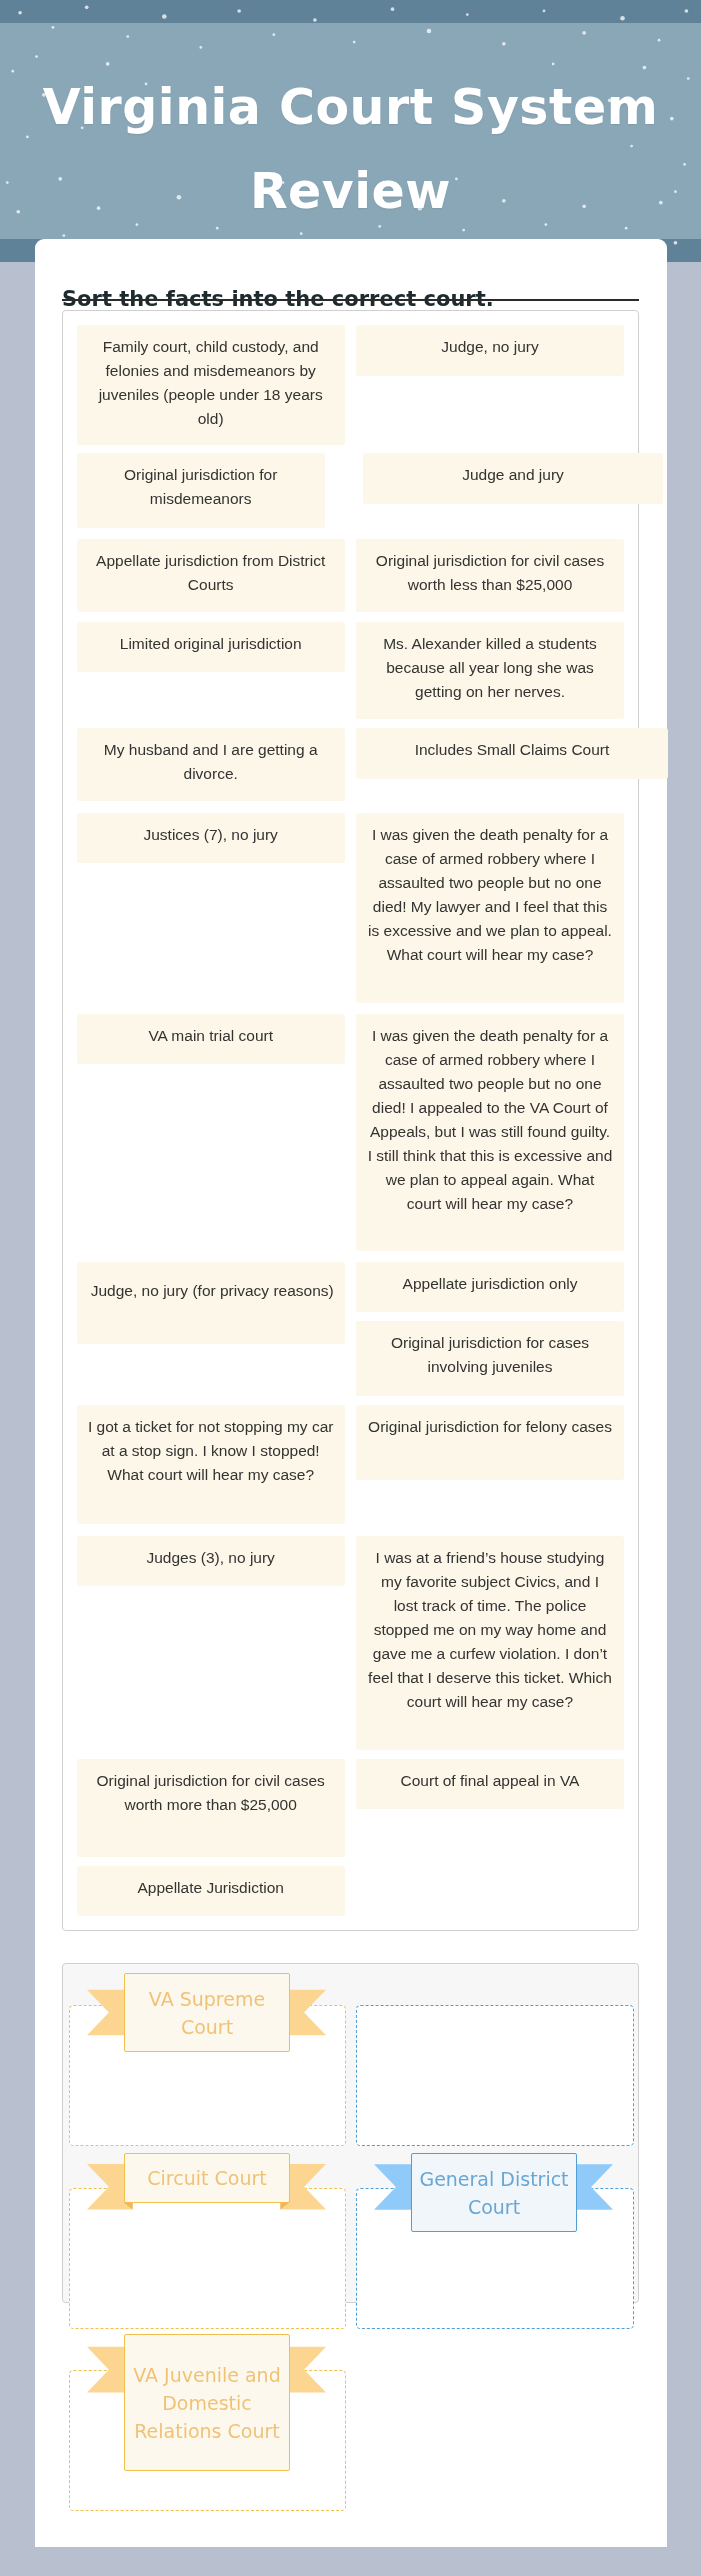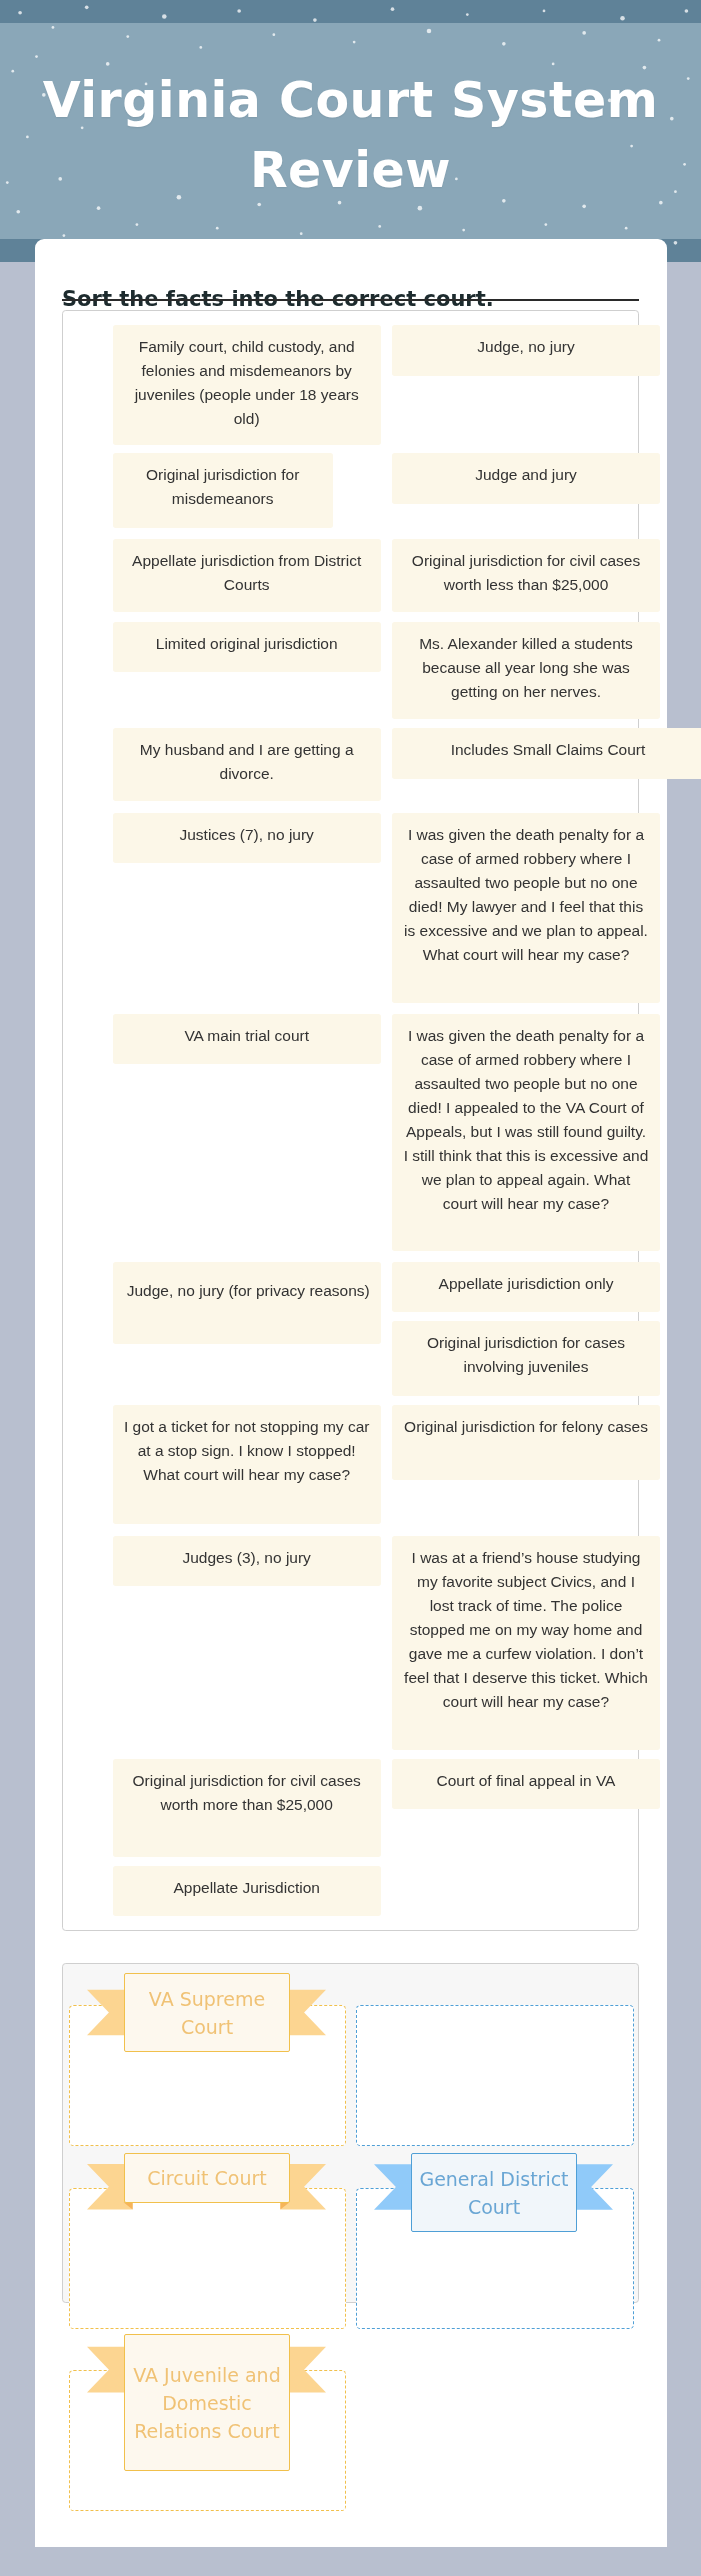--- a/index.html
+++ b/index.html
@@ -18,21 +18,21 @@
   }
   .header-inner {
     position: absolute; left: 0; top: 23px; width: 701px; height: 216px;
     background: #8aa7b8;
   }
   .snow { position: absolute; left: 0; top: 0; width: 701px; height: 262px; }
   .page-title {
     position: absolute; left: 0; top: 66px; width: 701px;
     text-align: center; color: #ffffff;
     font-family: "DejaVu Sans", sans-serif; font-weight: bold;
-    font-size: 49px; line-height: 70px; letter-spacing: 0.5px;
+    font-size: 49px; line-height: 84px; letter-spacing: 0.5px;
     text-shadow: 0 0.9px 1.8px rgba(0,0,0,0.08);
   }
   .card {
     position: absolute; left: 35px; top: 239px; width: 632px; height: 2308px;
     background: #ffffff; border-radius: 9px 9px 0 0;
   }
   .instructions {
     position: absolute; left: 27px; top: 24px; width: 577px;
     font-family: "DejaVu Sans", sans-serif; font-weight: bold;
     font-size: 21px; line-height: 27px; color: #1d2b2e; margin-top: 23px;
@@ -43,21 +43,20 @@
   }
   .items-panel {
     position: absolute; left: 27px; top: 71px; width: 577px; height: 1621px;
     border: 0.9px solid #cfcfcf; border-radius: 3.7px; background: #ffffff;
   }
   .item {
     position: absolute; background: #fcf7e8; border-radius: 2.7px;
     font-family: "Liberation Sans", sans-serif; font-size: 15.5px; line-height: 24px;
     color: #333333; text-align: center; padding: 10px 11px;
     cursor: grab;
-    margin-left: 36px;
   }
   .zones-panel {
     position: absolute; left: 27px; top: 1724px; width: 577px; height: 340px;
     border: 0.9px solid #cfcfcf; border-radius: 3.7px; background: #f7f7f7;
   }
   .zone {
     position: absolute; background: #ffffff; border: 1.8px dashed #f1c04c; border-radius: 4.6px;
   }
   .zone.blue { border-color: #4f9fd6; }
   .ribbon { position: absolute; }
@@ -141,22 +140,22 @@
 </div>
 
 <div class="card">
   <h2 class="instructions">Sort the facts into the correct court.</h2>
   <div class="divider"></div>
 
   <div class="items-panel">
     <div class="item" style="left:13.7px;top:13.7px;width:268px;height:120px;">Family court, child custody, and felonies and misdemeanors by juveniles (people under 18 years old)</div>
     <div class="item" style="left:293px;top:13.7px;width:268px;height:51px;">Judge, no jury</div>
 
-    <div class="item" style="left:13.7px;top:142px;width:220px;height:75px;">Original jurisdiction for misdemeanors</div>
-    <div class="item" style="left:293px;top:142px;width:268px;height:51px;">Judge and jury</div>
+    <div class="item" style="left:13.7px;top:142px;width:248px;height:75px;">Original jurisdiction for misdemeanors</div>
+    <div class="item" style="left:300px;top:142px;width:300px;height:51px;">Judge and jury</div>
 
     <div class="item" style="left:13.7px;top:228px;width:268px;height:73px;">Appellate jurisdiction from District Courts</div>
     <div class="item" style="left:293px;top:228px;width:268px;height:73px;">Original jurisdiction for civil cases worth less than $25,000</div>
 
     <div class="item" style="left:13.7px;top:311px;width:268px;height:50px;">Limited original jurisdiction</div>
     <div class="item" style="left:293px;top:311px;width:268px;height:97px;">Ms. Alexander killed a students because all year long she was getting on her nerves.</div>
 
     <div class="item" style="left:13.7px;top:417px;width:268px;height:73px;">My husband and I are getting a divorce.</div>
     <div class="item" style="left:293px;top:417px;width:312px;height:51px;">Includes Small Claims Court</div>
 

